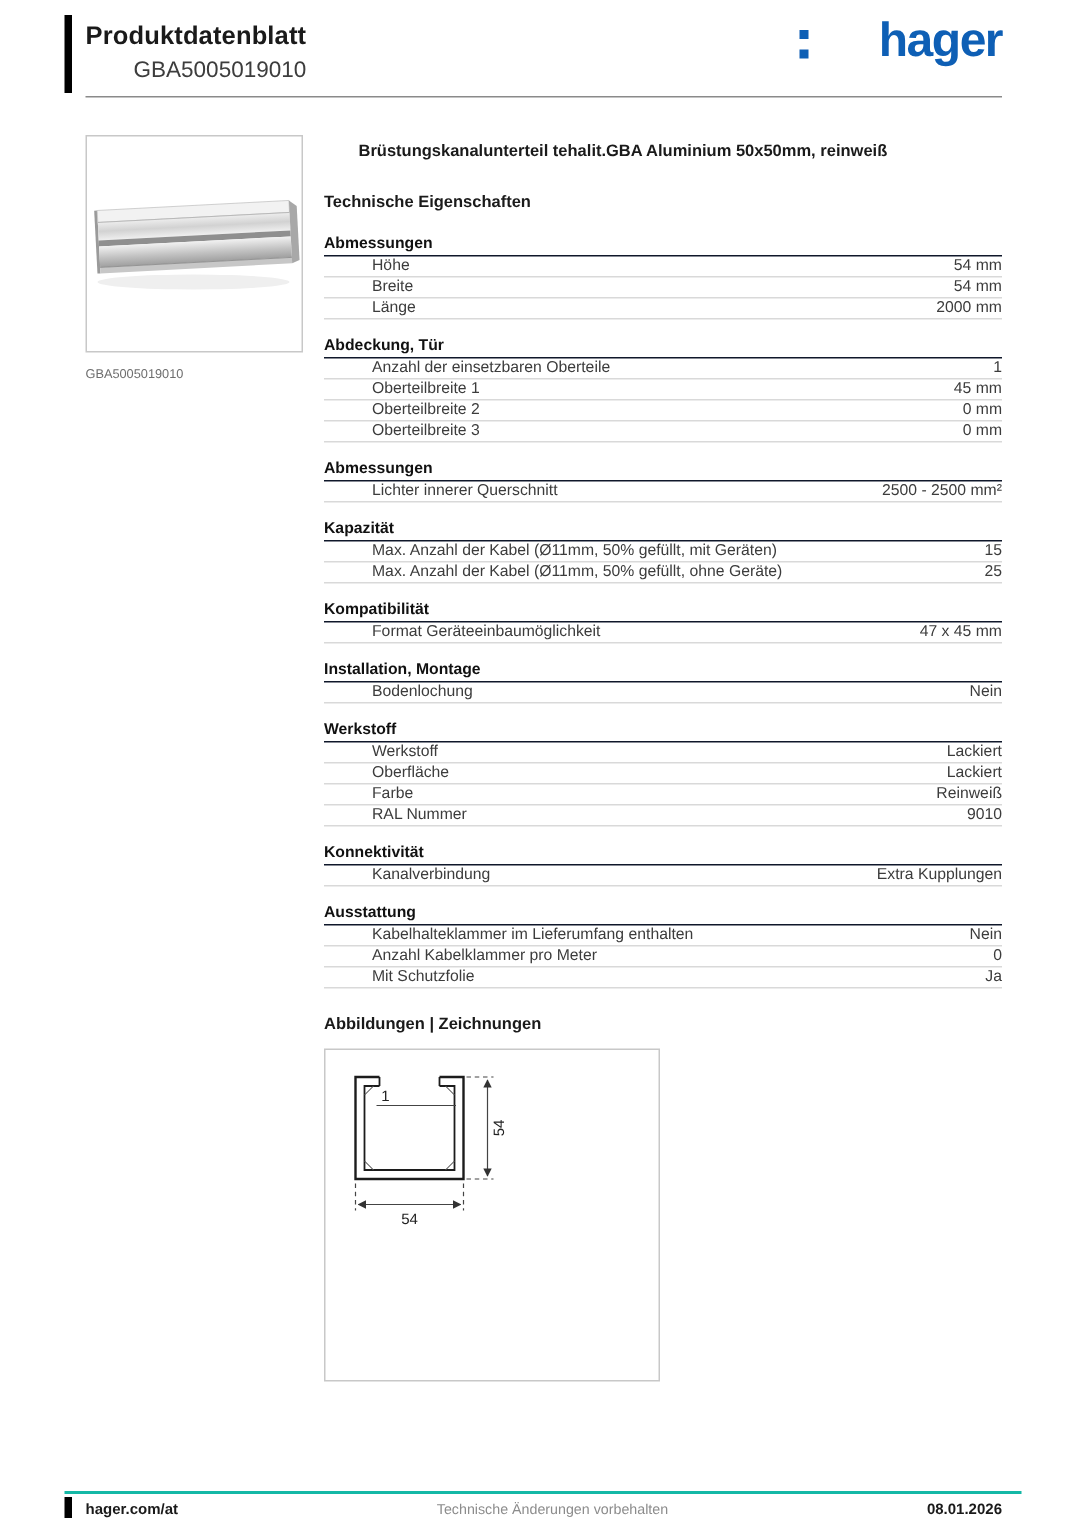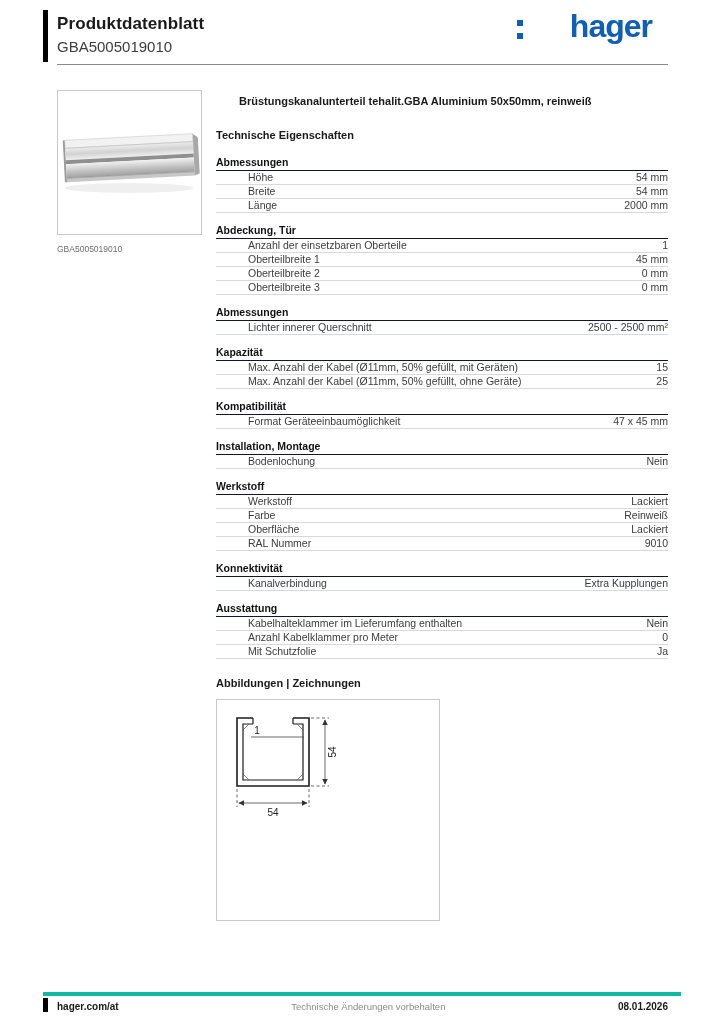--- a/index.html
+++ b/index.html
@@ -5,21 +5,21 @@
 <style>
   html,body { margin:0; padding:0; background:#e9e9e9; }
   .page {
     position:relative; width:724px; height:1024px; margin:0 auto;
     background:#ffffff; overflow:hidden;
     font-family:"Liberation Sans", sans-serif; color:#1a1a1a;
     -webkit-font-smoothing:antialiased;
   }
   
   .header-mark { position:absolute; left:43px; top:10px; width:5px; height:52px; background:#000; }
-  .page-header { position:absolute; left:57px; right:72px; top:10px; height:54px; display:flex; justify-content:space-between; align-items:flex-start; }
+  .page-header { position:absolute; left:57px; right:56px; top:10px; height:54px; display:flex; justify-content:space-between; align-items:flex-start;text-align:right; }
   .doc-title { font-size:17px; font-weight:bold; letter-spacing:0.1px; padding-top:4px; }
   .doc-ref   { font-size:15px; color:#3d3d3d; margin-top:4px; }
   .logo { display:flex; align-items:flex-start; color:#0e5fb5; margin-top:1px; }
   .logo-colon { display:flex; flex-direction:column; gap:7px; margin-right:3px; padding-top:9px; }
   .logo-colon i { display:block; width:6px; height:6px; background:#0e5fb5; }
   .logo-word { font-size:32px; line-height:30px; font-weight:bold; letter-spacing:-1px;margin-left:44px; }
   .header-rule { position:absolute; left:57px; right:56px; top:64px; border-top:1px solid #8a8a8a; }
 
   
   .content { position:absolute; top:90px; left:57px; right:56px; }
@@ -36,21 +36,21 @@
   .spec-title { font-size:10.5px; line-height:12px; font-weight:bold; padding:1px 0 2px; border-bottom:1px solid #0f172a; color:#111; }
   .spec-row { display:flex; justify-content:space-between; align-items:baseline; font-size:10.5px; line-height:11px; color:#3c3c3c; padding:1px 0; border-bottom:1px solid #d9d9d9; }
   .spec-label { text-align:left; white-space:nowrap;margin-left:32px; }
   .spec-value { text-align:right; white-space:nowrap; padding-left:12px; }
 
   .drawings-heading { font-size:11px; font-weight:bold; margin:18px 0 10px; }
   .drawing-box { width:222px; height:220px; border:1px solid #c8c8c8; background:#fff; }
   .drawing-svg { display:block; margin-top:4px; }
 
   
-  .page-footer { position:absolute; left:43px; right:43px; bottom:12px; border-top:4px solid #14b8a6; padding-top:5px; display:flex; align-items:flex-start; }
+  .page-footer { position:absolute; left:43px; right:43px; bottom:12px; border-top:2px solid #14b8a6; padding-top:5px; display:flex; align-items:flex-start; }
   .footer-mark { position:absolute; left:0; top:2px; width:5px; height:14px; background:#000; }
   .footer-left  { margin-left:14px; font-size:10px; font-weight:bold; color:#1a1a1a; text-decoration:none; }
   .footer-center{ flex:1; text-align:center; font-size:9.5px; color:#8c8c8c; }
   .footer-right { font-size:10px; font-weight:bold; padding-right:13px; }
 </style>
 </head>
 <body>
 
 <div class="page">
 
@@ -182,26 +182,26 @@
         </div>
       </section>
 
       <section class="spec-section">
         <div class="spec-title">Werkstoff</div>
         <div class="spec-row">
           <span class="spec-label">Werkstoff</span>
           <span class="spec-value">Lackiert</span>
         </div>
         <div class="spec-row">
+          <span class="spec-label">Oberfläche</span>
+          <span class="spec-value">Lackiert</span>
+        </div>
+        <div class="spec-row">
           <span class="spec-label">Farbe</span>
           <span class="spec-value">Reinweiß</span>
-        </div>
-        <div class="spec-row">
-          <span class="spec-label">Oberfläche</span>
-          <span class="spec-value">Lackiert</span>
         </div>
         <div class="spec-row">
           <span class="spec-label">RAL Nummer</span>
           <span class="spec-value">9010</span>
         </div>
       </section>
 
       <section class="spec-section">
         <div class="spec-title">Konnektivität</div>
         <div class="spec-row">

